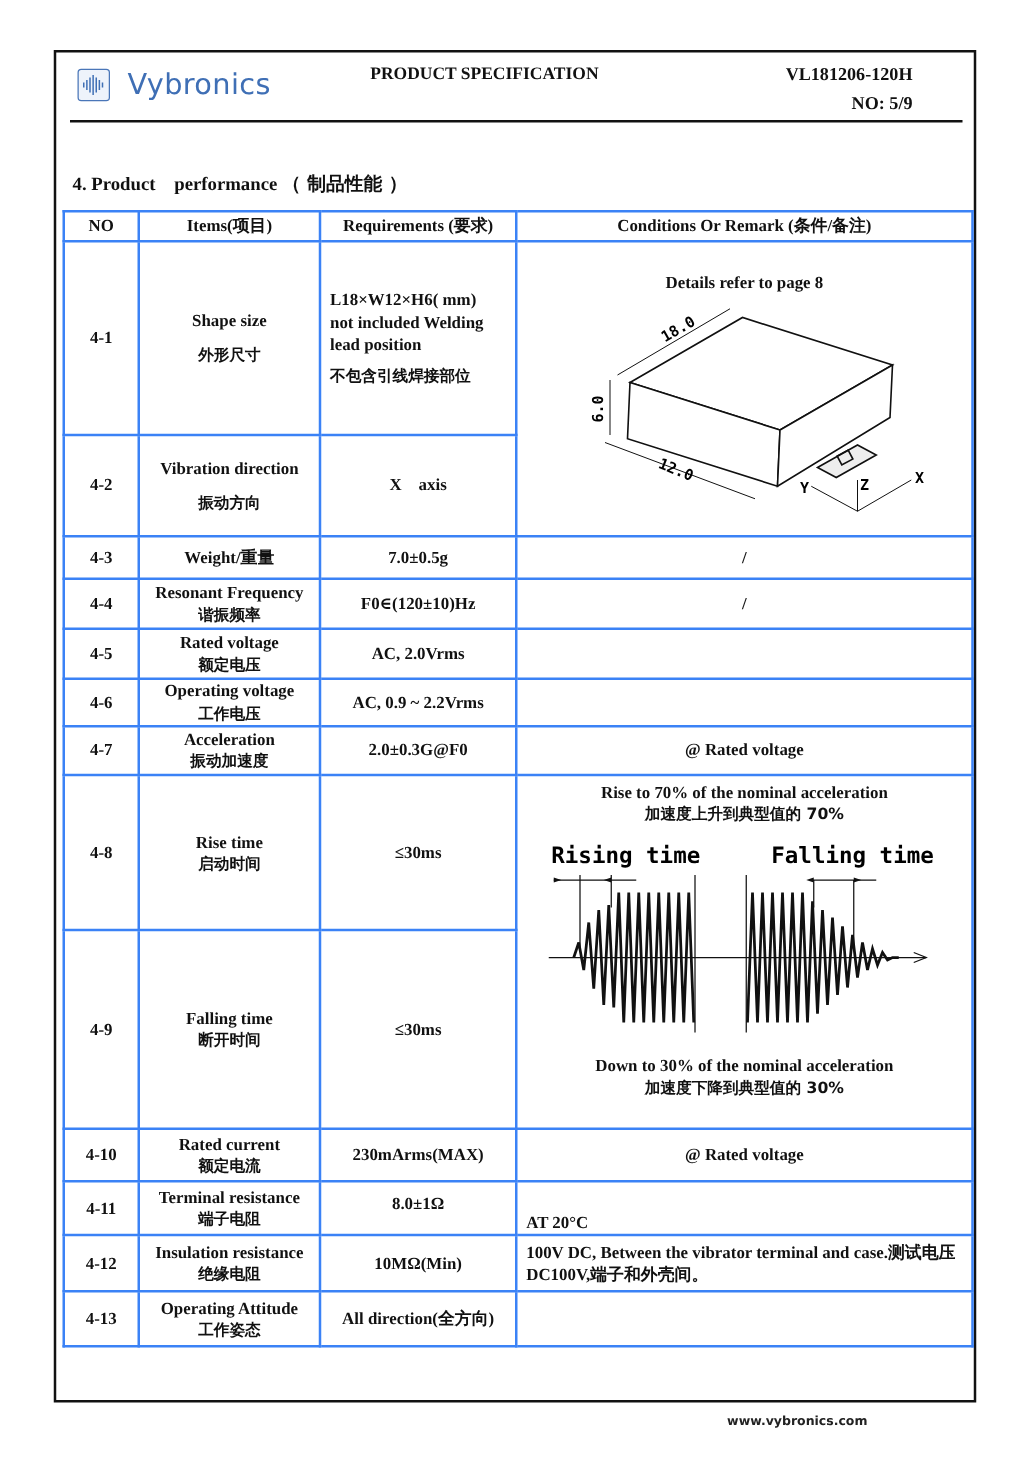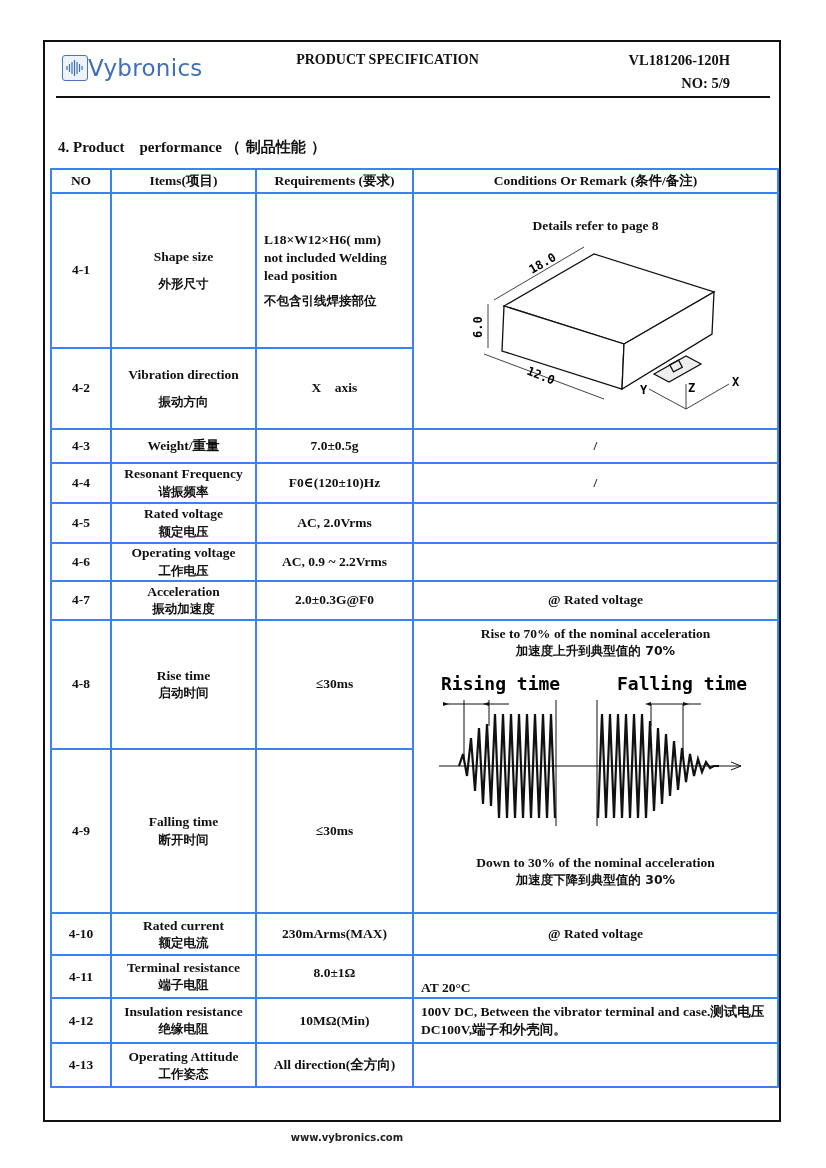--- a/index.html
+++ b/index.html
@@ -1,35 +1,35 @@
 <!DOCTYPE html>
 <html><head>
 <meta charset="utf-8">
 <style>
   html,body{margin:0;padding:0;background:#fff;}
   body{width:826px;height:1168px;position:relative;font-family:"Liberation Serif","DejaVu Serif",serif;color:#111;overflow:hidden;}
   .frame{position:absolute;left:43px;top:40px;width:738px;height:1082px;border:2px solid #111;box-sizing:border-box;}
   .hdr-rule{position:absolute;left:56px;top:96px;width:714px;height:2px;background:#111;}
   .logo{position:absolute;left:62px;top:55px;display:flex;align-items:center;}
   .logo-box{width:26px;height:26px;border:1.5px solid #4a76b8;border-radius:3px;box-sizing:border-box;display:flex;align-items:center;justify-content:center;background:#eef3fb;}
-  .logo-text{font-family:"DejaVu Sans","Liberation Sans",sans-serif;font-size:23px;color:#3f6fb5;margin-left:0;letter-spacing:0.3px;}
+  .logo-text{font-family:"DejaVu Sans","Liberation Sans",sans-serif;font-size:23px;color:#3f6fb5;margin-left:14px;letter-spacing:0.3px;}
   .hdr-center{position:absolute;left:280px;top:52px;width:215px;text-align:center;}
   .hdr-center .t1{font-weight:bold;font-size:14px;}
   .hdr-center .t2{font-size:13px;margin-top:5px;font-family:"DejaVu Sans",sans-serif;}
   .hdr-right{position:absolute;left:580px;top:52px;width:150px;text-align:right;font-weight:bold;font-size:14.5px;}
   .hdr-right .r2{margin-top:6px;}
   .section-title{position:absolute;left:58px;top:138px;font-weight:bold;font-size:15px;white-space:pre;}
   .section-title .cn{font-family:"DejaVu Sans",sans-serif;font-size:15px;}
   table.spec{position:absolute;left:50px;top:168px;border-collapse:collapse;table-layout:fixed;width:727px;}
   table.spec td,table.spec th{border:2px solid #3b82f6;padding:0;font-size:13.5px;text-align:center;vertical-align:middle;font-weight:bold;line-height:1.35;}
   .cn{font-family:"DejaVu Sans",sans-serif;font-size:12.5px;}
   .lbl{display:block;}
   .left-text{text-align:left !important;padding-left:7px !important;margin-left:34px;}
   .cond-top{text-align:left;vertical-align:top !important;padding:23px 7px !important;position:relative;}
-  .footer{position:absolute;left:0;width:694px;top:1132px;text-align:center;font-family:"DejaVu Sans",sans-serif;font-size:10px;font-weight:bold;color:#222;}
+  .footer{position:absolute;left:0;width:694px;top:1132px;text-align:right;font-family:"DejaVu Sans",sans-serif;font-size:10px;font-weight:bold;color:#222;}
   svg text{font-family:"DejaVu Sans Mono","Liberation Mono",monospace;}
 </style>
 </head>
 <body>
 
 <div class="frame"></div>
 
 <div class="logo">
   <div class="logo-box">
     <svg width="20" height="18" viewBox="0 0 20 18">
@@ -199,21 +199,21 @@
         </g>
         <g stroke="#111" fill="none" stroke-width="2.2">
           <polyline points="38,100 42,88 46,110 50,72 54,125 58,62 62,138 66,58 70,140 74,48 78,152 82,48 86,152 90,48 94,152 98,48 102,152 106,48 110,152 114,48 118,152 122,48 126,152 130,48 134,152"></polyline>
           <polyline points="177,152 181,48 185,152 189,48 193,152 197,48 201,152 205,48 209,152 213,48 217,152 221,48 225,152 229,55 233,145 237,62 241,138 245,68 249,130 253,75 257,124 261,82 265,116 269,88 273,110 277,93 281,106 285,96 289,102 293,100 298,100"></polyline>
         </g>
         <polygon points="22,36 28,38 22,40" fill="#111"></polygon>
         <polygon points="68,36 62,38 68,40" fill="#111"></polygon>
         <polygon points="230,36 224,38 230,40" fill="#111"></polygon>
         <polygon points="262,36 268,38 262,40" fill="#111"></polygon>
       </svg>
-      <span class="lbl" style="margin-top:18px">Down to 30% of the nominal acceleration</span>
+      <span class="lbl" style="margin-top:8px">Down to 30% of the nominal acceleration</span>
       <span class="lbl cn">加速度下降到典型值的 30%</span>
     </td>
   </tr>
 
   <tr style="height:142px">
     <td>4-9</td>
     <td>
           <span class="lbl">Falling time</span>
           <span class="lbl cn">断开时间</span>
         </td>

